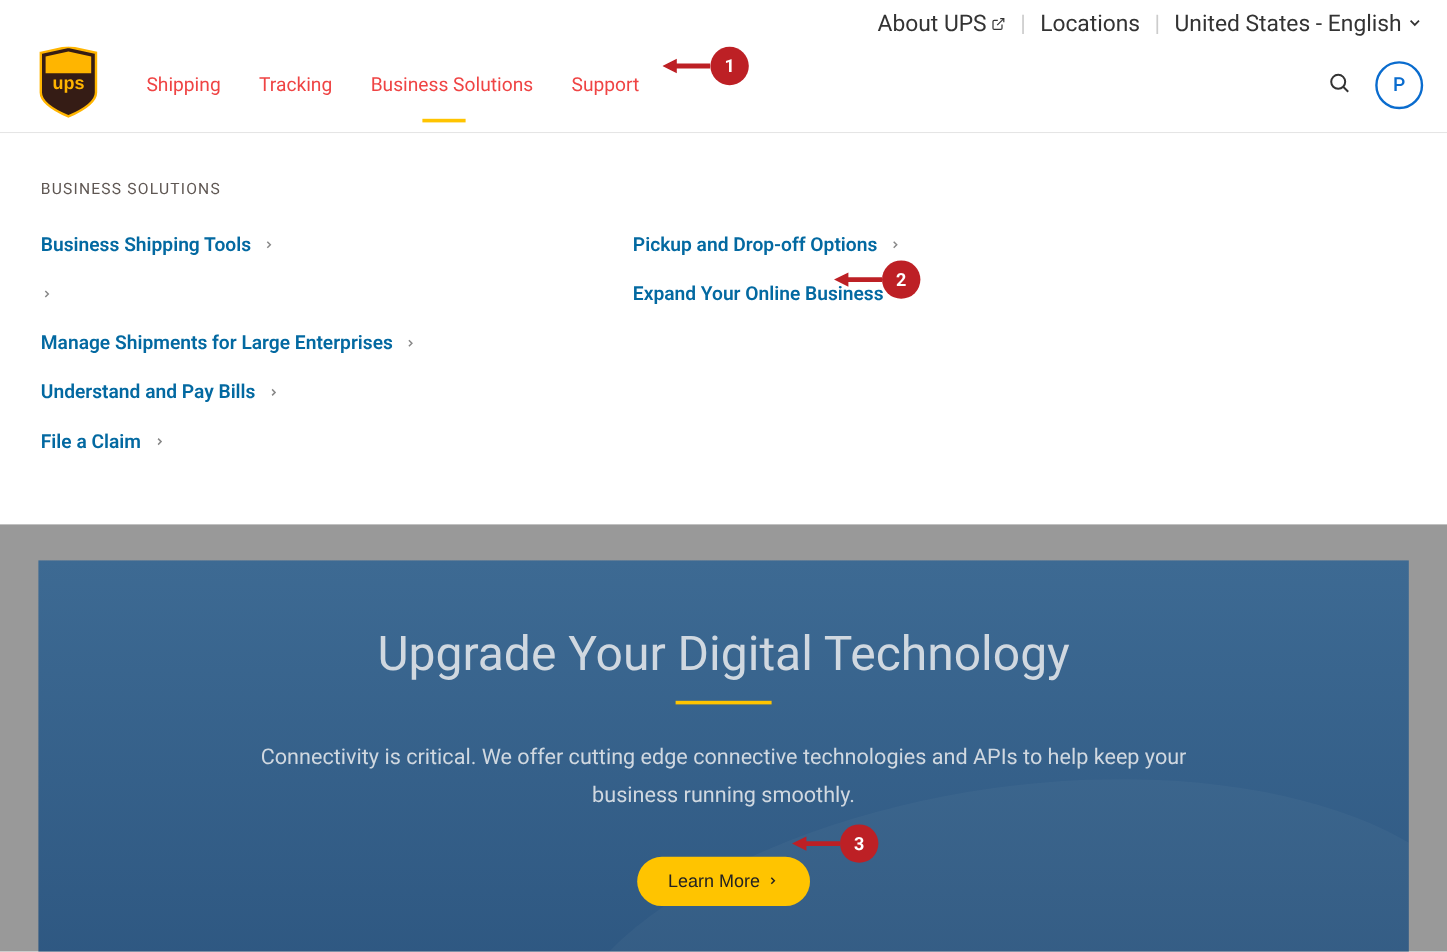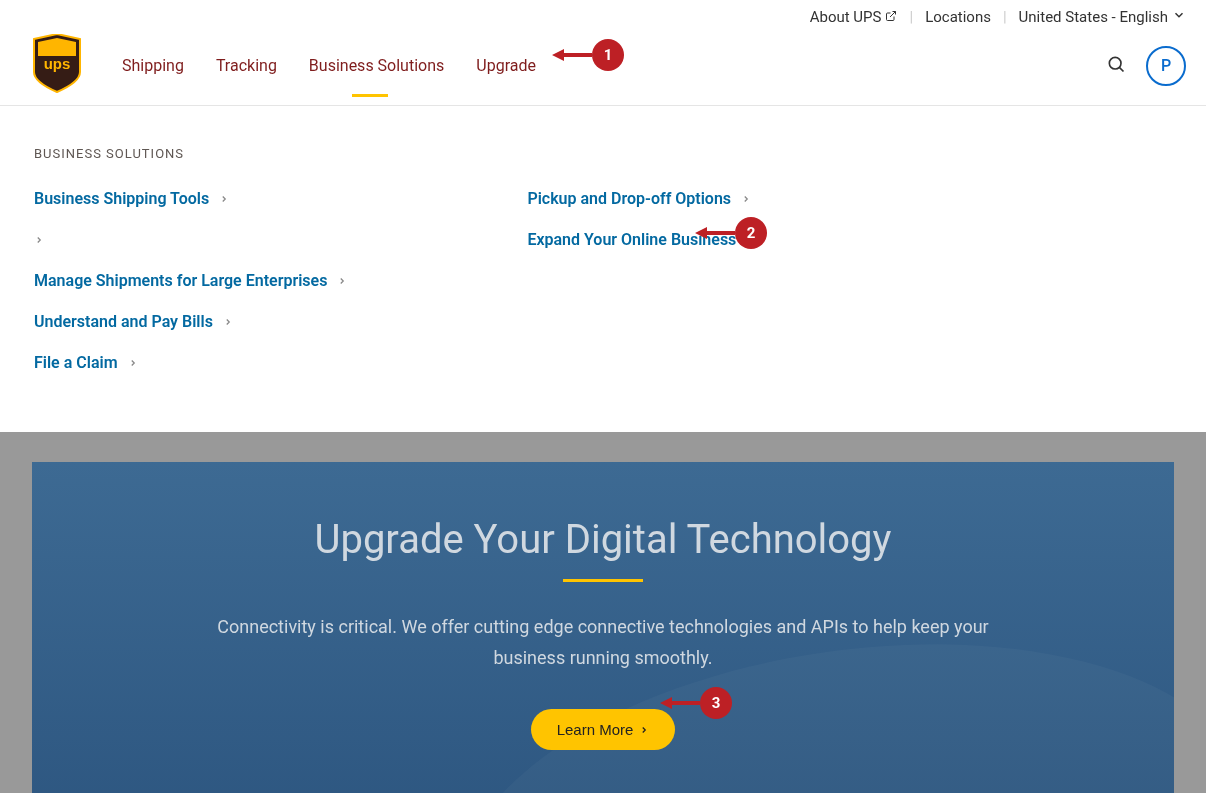--- a/index.html
+++ b/index.html
@@ -13,21 +13,21 @@
       height: 793px;
       position: relative;
       background: #fff;
       overflow: hidden;
     }
     .top-bar {
       display: flex;
       justify-content: flex-end;
       align-items: center;
       padding: 8px 20px 0 0;
-      font-size: 15px;
+      font-size: 19px;
       color: #333;
       gap: 12px;
     }
     .top-bar-item {
       display: flex;
       align-items: center;
       gap: 4px;
       cursor: pointer;
     }
     .top-bar-divider {
@@ -48,21 +48,21 @@
       width: 50px;
       height: 60px;
     }
     .nav-links {
       display: flex;
       gap: 32px;
       flex: 1;
     }
     .nav-link {
       font-size: 16px;
-      color: #7f1d1d;
+      color: #ef4444;
       cursor: pointer;
       padding: 8px 0;
       position: relative;
     }
     .nav-link.active::after {
       content: '';
       position: absolute;
       bottom: -14px;
       left: 32%;
       width: 36px;
@@ -243,21 +243,21 @@
     <svg viewBox="0 0 50 60">
       <path d="M2 5 L25 0 L48 5 L48 38 Q48 48 25 58 Q2 48 2 38 Z" fill="#351c15" stroke="#ffb500" stroke-width="2"></path>
       <path d="M6 8 L25 4 L44 8 L44 22 L6 22 Z" fill="#ffb500"></path>
       <text x="25" y="35" text-anchor="middle" fill="#ffb500" font-size="15" font-weight="bold" font-family="Arial">ups</text>
     </svg>
   </div>
   <div class="nav-links">
     <div class="nav-link">Shipping</div>
     <div class="nav-link">Tracking</div>
     <div class="nav-link active">Business Solutions</div>
-    <div class="nav-link">Upgrade</div>
+    <div class="nav-link">Support</div>
   </div>
   <div class="nav-right">
     <div class="search-icon">
       <svg width="20" height="20" viewBox="0 0 24 24" fill="none" stroke="#333" stroke-width="2">
           <circle cx="11" cy="11" r="7"></circle>
           <line x1="21" y1="21" x2="16" y2="16"></line>
         </svg>
     </div>
     <div class="profile-badge">
       <span>P</span>

